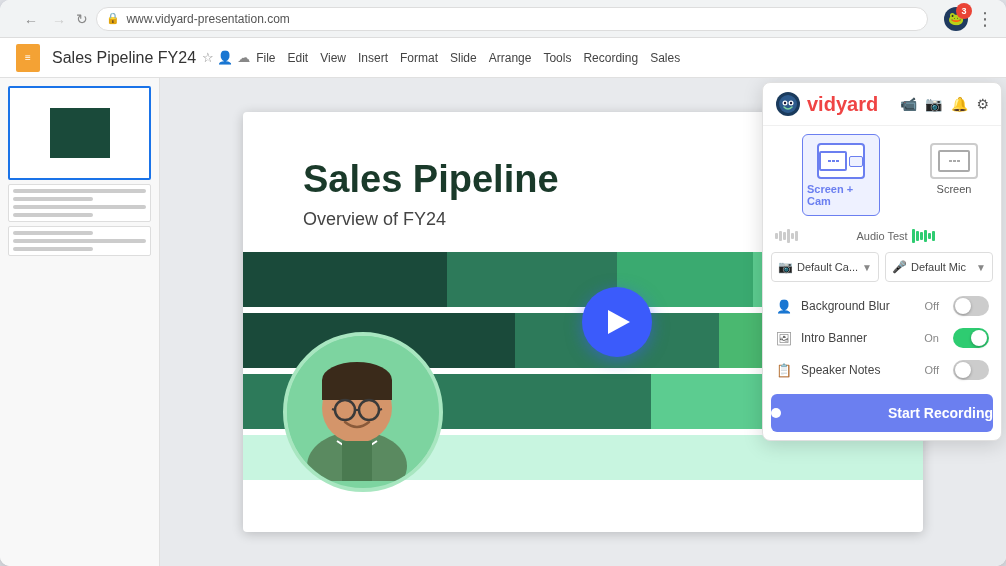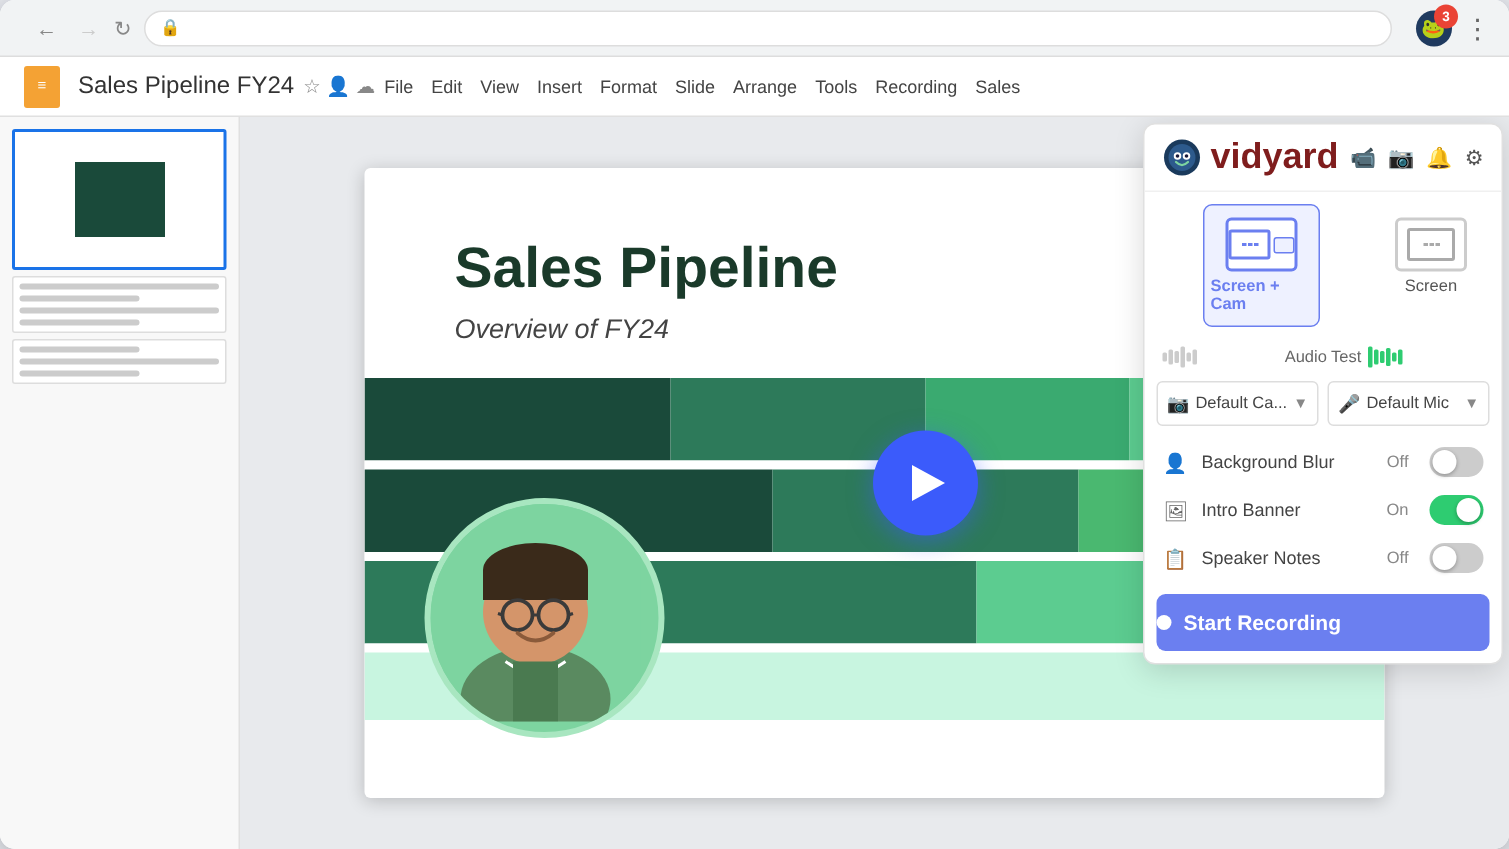--- a/index.html
+++ b/index.html
@@ -40,41 +40,41 @@
     .thumb-green-block { width: 60px; height: 50px; background: #1a4a3a; margin: auto; }
     .thumb-lines { display: flex; flex-direction: column; gap: 4px; padding: 4px; }
     .thumb-line { height: 4px; background: #ccc; border-radius: 2px; }
     .thumb-line.short { width: 60%; }
 
     
     .slide-canvas { flex: 1; background: #e8eaed; display: flex; align-items: center; justify-content: center; position: relative; overflow: hidden; }
     .slide-main { width: 680px; height: 420px; background: #fff; border-radius: 4px; box-shadow: 0 2px 12px rgba(0,0,0,0.2); overflow: hidden; position: relative; }
     .slide-text-area { position: absolute; left: 60px; top: 45px; z-index: 2; }
     .slide-headline { font-size: 38px; font-weight: 700; color: #1a3a2a; line-height: 1.2; }
-    .slide-subhead { font-size: 18px; color: #444; margin-top: 6px; font-style: italic; }
+    .slide-subhead { font-size: 18px; color: #444; margin-top: 6px; }
 
     
     .bars-container { position: absolute; bottom: 0; left: 0; right: 0; height: 280px; display: flex; flex-direction: column; gap: 0; }
     .bar-row { display: flex; height: 55px; }
     .bar-seg { height: 100%; }
 
     
     .play-btn { position: absolute; top: 50%; left: 55%; transform: translate(-50%, -50%); width: 70px; height: 70px; background: #3b5bfb; border-radius: 50%; display: flex; align-items: center; justify-content: center; cursor: pointer; z-index: 10; box-shadow: 0 4px 16px rgba(59,91,251,0.5); }
     .play-triangle { width: 0; height: 0; border-style: solid; border-width: 12px 0 12px 22px; border-color: transparent transparent transparent #fff; margin-left: 4px; }
 
     
     .avatar-circle { position: absolute; bottom: 40px; left: 40px; width: 160px; height: 160px; border-radius: 50%; background: #7dd4a0; overflow: hidden; z-index: 10; border: 4px solid #a8e6c0; }
     .person-svg { width: 140px; height: 145px; }
 
     
     .vidyard-panel { position: absolute; right: 0; top: 0; width: 240px; background: #fff; border: 1px solid #e0e0e0; border-radius: 8px; box-shadow: 0 4px 20px rgba(0,0,0,0.15); z-index: 100; margin: 4px; overflow: hidden; }
     .vy-header { display: flex; align-items: center; justify-content: space-between; padding: 8px 12px; border-bottom: 1px solid #f0f0f0; }
     .vy-logo { display: flex; align-items: center; gap: 6px; }
     .vy-logo-icon { width: 26px; height: 26px; }
-    .vy-logo-text { font-size: 24px; font-weight: 700; color: #7f1d1d; }
+    .vy-logo-text { font-size: 20px; font-weight: 700; color: #ef4444; }
     .vy-header-icons { display: flex; gap: 8px; color: #555; }
     .vy-header-icon { cursor: pointer; font-size: 14px; }
 
     
     .vy-modes { display: flex; padding: 8px; gap: 4px; }
     .vy-mode { flex: 1; display: flex; flex-direction: column; align-items: center; gap: 4px; padding: 8px 4px; border-radius: 6px; cursor: pointer; border: 1px solid transparent; margin-left: 31px; }
     .vy-mode.active { background: #eef1ff; border-color: #6b7ff0; }
     .vy-mode-icon { width: 48px; height: 36px; border: 2px solid #6b7ff0; border-radius: 4px; display: flex; align-items: center; justify-content: center; background: #fff; position: relative; }
     .vy-mode.inactive .vy-mode-icon { border-color: #ccc; }
     .vy-mode-label { font-size: 11px; color: #555; }
@@ -116,40 +116,41 @@
     .vy-toggle-label { flex: 1; font-size: 12px; color: #444; }
     .vy-toggle-state { font-size: 11px; color: #888; margin-right: 6px; }
     .toggle-switch { width: 36px; height: 20px; border-radius: 10px; position: relative; cursor: pointer; }
     .toggle-switch.off { background: #ccc; }
     .toggle-switch.on { background: #2ecc71; }
     .toggle-knob { width: 16px; height: 16px; border-radius: 50%; background: #fff; position: absolute; top: 2px; transition: left 0.2s; box-shadow: 0 1px 3px rgba(0,0,0,0.3); }
     .toggle-switch.off .toggle-knob { left: 2px; }
     .toggle-switch.on .toggle-knob { left: 18px; }
 
     
-    .vy-record-btn { margin: 8px; height: 38px; background: #6b7ff0; border-radius: 6px; display: flex; align-items: center; justify-content: flex-start; cursor: pointer; gap: 8px; }
+    .vy-record-btn { margin: 8px; height: 38px; background: #6b7ff0; border-radius: 6px; display: flex; align-items: center; justify-content: space-between; cursor: pointer; gap: 8px; }
     .vy-record-dot { width: 10px; height: 10px; border-radius: 50%; background: #fff; }
     .vy-record-label { color: #fff; font-size: 14px; font-weight: 600; }
 
     
     .notif-badge { position: absolute; top: -4px; right: -4px; width: 16px; height: 16px; background: #ea4335; border-radius: 50%; display: flex; align-items: center; justify-content: center; font-size: 9px; color: #fff; font-weight: 700; }
   </style>
 </head>
 <body>
 
 <div class="browser-window">
 
   <div class="browser-topbar">
     <div class="nav-btns">
       <button class="nav-arrow">←</button>
       <button class="nav-arrow disabled">→</button>
       <button class="reload-btn">↻</button>
     </div>
     <div class="address-bar">
       <span class="lock-icon">🔒</span>
+      <span>www.vidyard-presentation.com</span>
     </div>
     <div class="browser-actions">
       <div class="ext-icon vidyard-ext">
         <span style="font-size:13px; color:#7dd4a0;">🐸</span>
         <div class="notif-badge">3</div>
       </div>
       <button class="more-btn">⋮</button>
     </div>
   </div>
 

